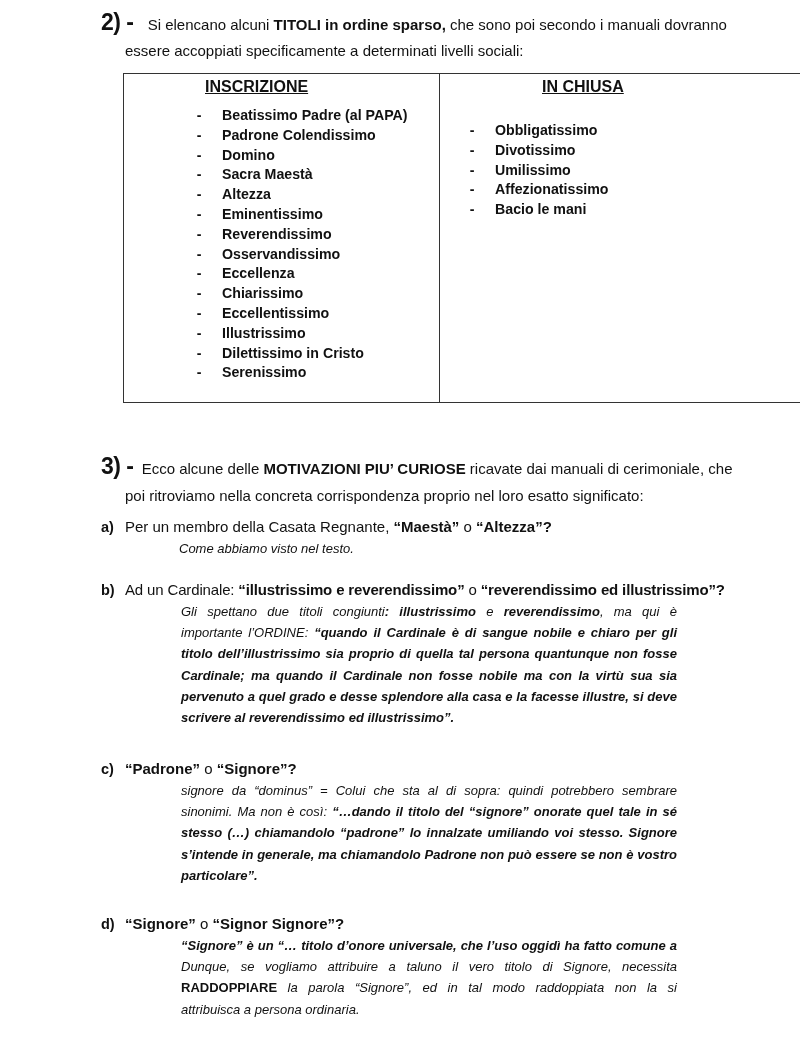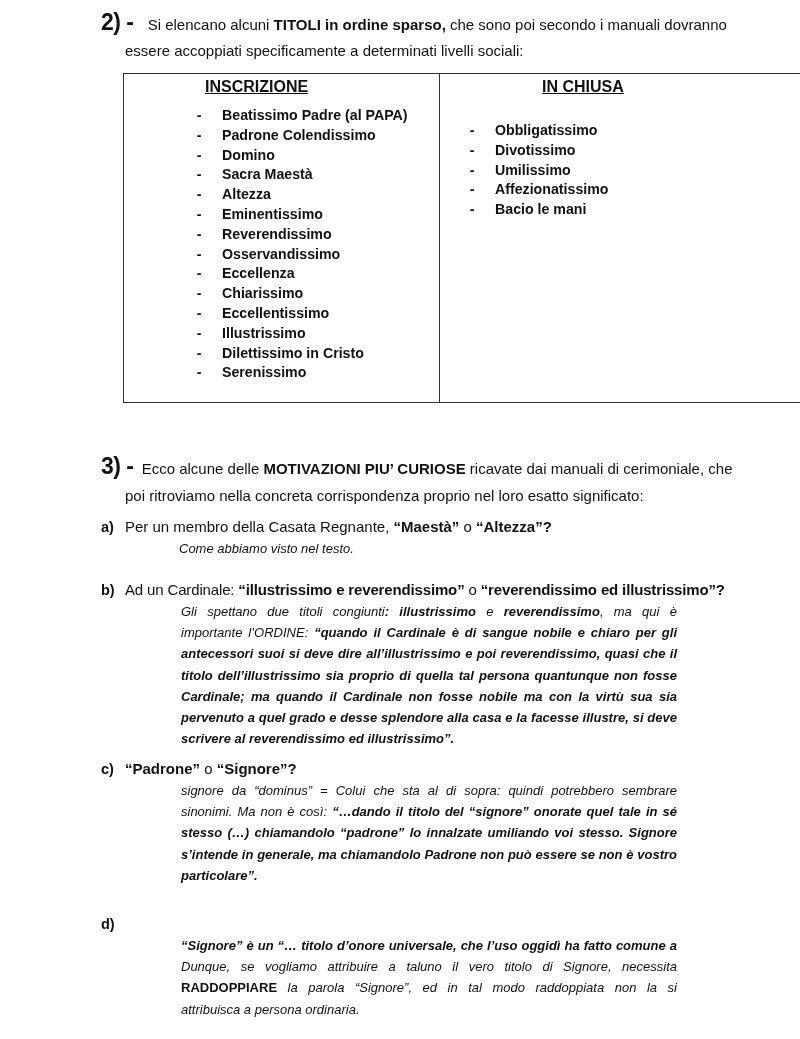--- a/index.html
+++ b/index.html
@@ -94,40 +94,42 @@
     <span>Come abbiamo visto nel testo.</span>
   </div>
 
   <div class="q-label" style="top:580px;">b)</div>
   <div class="q-text" style="top:580px; letter-spacing:-0.15px;">
     <span>Ad un Cardinale: </span><b>“illustrissimo e reverendissimo”</b><span> o </span><b>“reverendissimo ed illustrissimo”?</b>
   </div>
   <div class="answer" style="top:601px;">
     <span class="line"><span>Gli spettano due titoli congiunti</span><b>: illustrissimo</b><span> e </span><b>reverendissimo</b><span>, ma qui è</span></span>
     <span class="line"><span>importante l’ORDINE: </span><b>“quando il Cardinale è di sangue nobile e chiaro per gli</b></span>
-    <span class="line b">antecessori suoi si deve dire all’illustrissimo e poi reverendissimo, quasi che il</span>
     <span class="line b">titolo dell’illustrissimo sia proprio di quella tal persona quantunque non fosse</span>
     <span class="line b">Cardinale; ma quando il Cardinale non fosse nobile ma con la virtù sua sia</span>
     <span class="line b">pervenuto a quel grado e desse splendore alla casa e la facesse illustre, si deve</span>
     <span class="line b last">scrivere al reverendissimo ed illustrissimo”.</span>
   </div>
 
   <div class="q-label" style="top:759px;">c)</div>
   <div class="q-text" style="top:759px;">
     <b>“Padrone”</b><span> o </span><b>“Signore”?</b>
   </div>
   <div class="answer" style="top:780px;">
     <span class="line">signore da “dominus” = Colui che sta al di sopra: quindi potrebbero sembrare</span>
     <span class="line"><span>sinonimi.     Ma non è così: </span><b>“…dando il titolo del “signore” onorate quel tale in sé</b></span>
     <span class="line b">stesso (…) chiamandolo “padrone” lo innalzate umiliando voi stesso.  Signore</span>
     <span class="line b">s’intende in generale, ma chiamandolo Padrone non può essere se non è vostro</span>
     <span class="line b last">particolare”.</span>
   </div>
 
   <div class="q-label" style="top:914px;">d)</div>
+  <div class="q-text" style="top:914px;">
+    <b>“Signore”</b><span> o </span><b>“Signor Signore”?</b>
+  </div>
   <div class="answer" style="top:935px;">
     <span class="line b">“Signore” è un “… titolo d’onore universale, che l’uso oggidì ha fatto comune a</span>
     <span class="line">Dunque, se vogliamo attribuire a taluno il vero titolo di Signore, necessita</span>
     <span class="line"><b style="font-style:normal;">RADDOPPIARE</b><span> la parola “Signore”, ed in tal modo raddoppiata non la si</span></span>
     <span class="line last">attribuisca a persona ordinaria.</span>
   </div>
 
 </div>
 
 </body></html>

